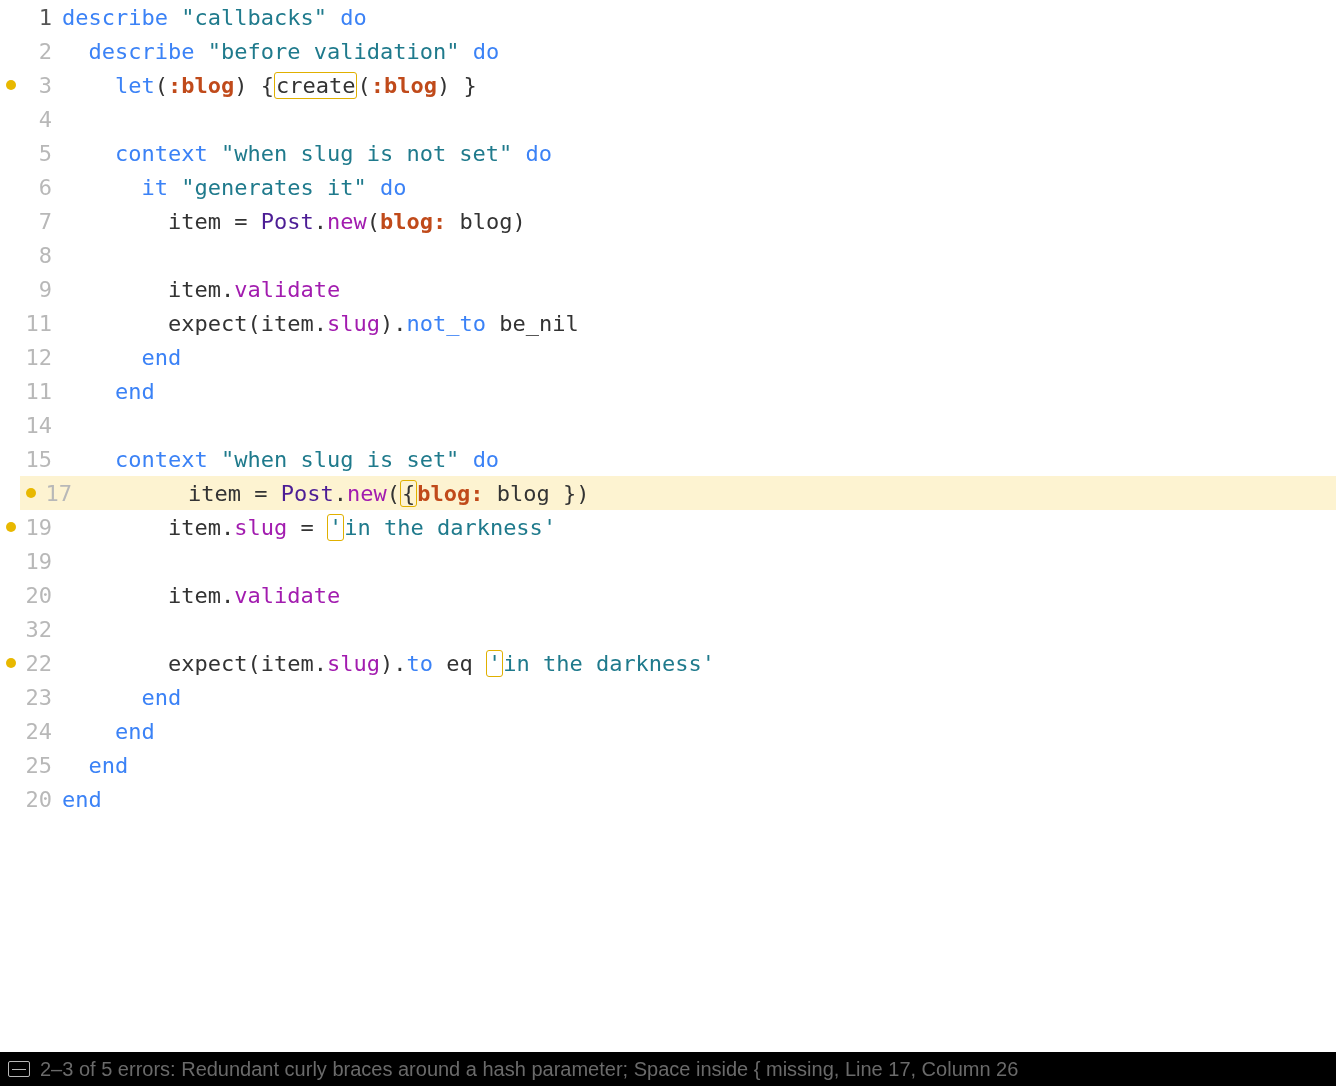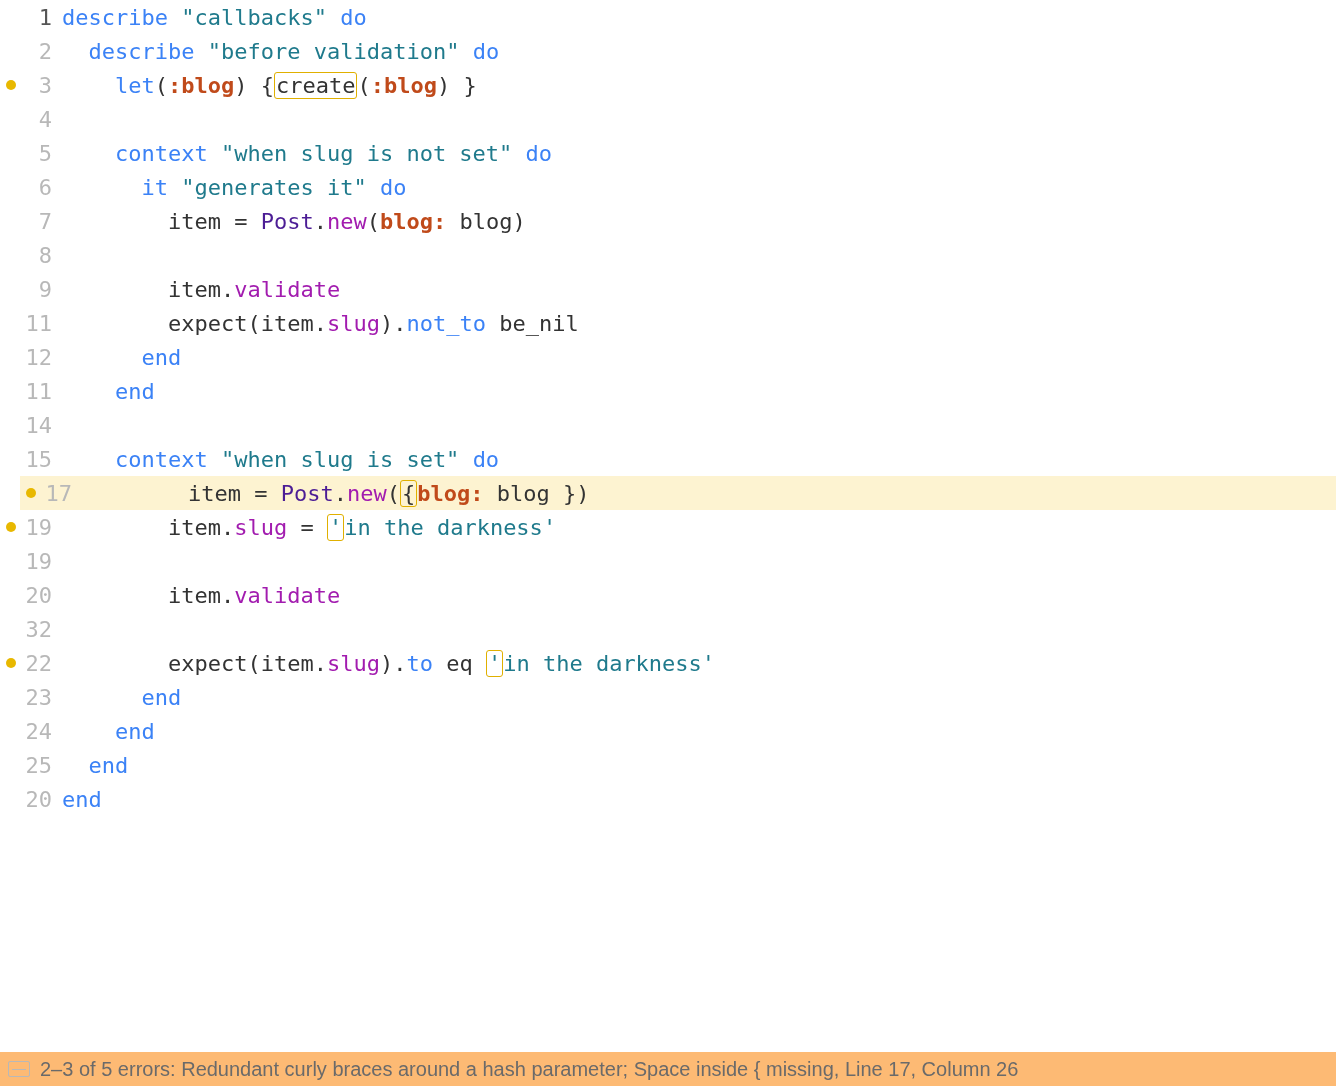--- a/index.html
+++ b/index.html
@@ -51,21 +51,21 @@
   }
   .code { flex: 1; }
   .kw  { color: #3b82f6; }      
   .str { color: #1f7a8c; }      
   .sym { color: #c04a1a; font-weight: bold; }      
   .cls { color: #4c1d95; }      
   .mth { color: #a21caf; }
   .bad { border: 1px solid #e0b000; border-radius: 3px; padding: 0 1px; }
   .status {
     height: 34px;
-    background: #fdba74;
+    background: #000000;
     color: #6a6a6a;
     display: flex;
     align-items: center;
     padding-left: 8px;
     font-family: -apple-system, "Helvetica Neue", Arial, sans-serif;
     font-size: 20px;
   }
   .status-icon {
     width: 22px;
     height: 16px;

